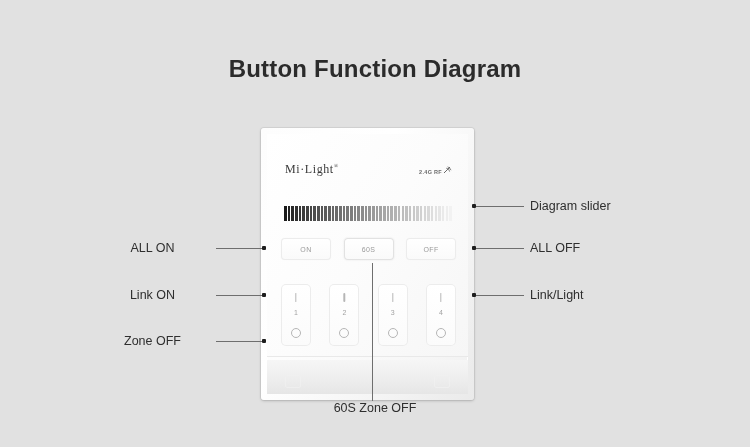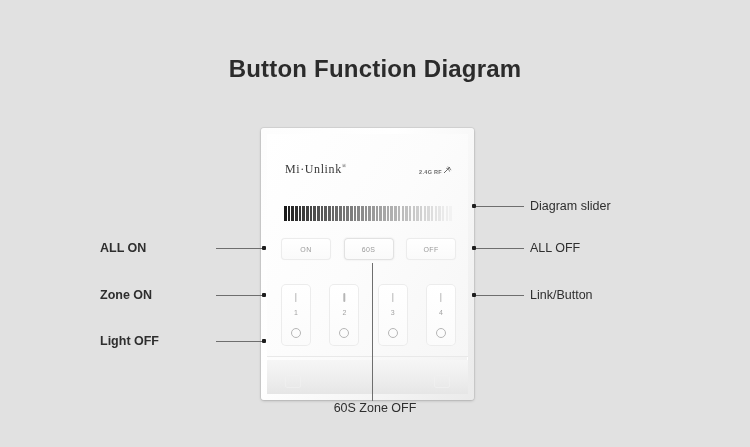--- a/index.html
+++ b/index.html
@@ -125,21 +125,21 @@
   }
   .screw.l{left:18px;}
   .screw.r{right:18px;}
 
   
   .ann{
     position:absolute;
     font-size:12.5px;color:#2e2e2e;
     white-space:nowrap;
   }
-  .ann.left{text-align:left;font-weight:bold;}
+  .ann.left{text-align:center;}
   .lead{
     position:absolute;
     height:1px;background:#6e6e6e;
   }
   .dot{
     position:absolute;
     width:4px;height:4px;background:#1e1e1e;
     border-radius:1px;
   }
   .vlead{
@@ -150,21 +150,21 @@
 <body>
 
 <div class="title">Button Function Diagram</div>
 
 <div class="panel">
   <div class="panel-inner">
 
     <div class="panel-face">
 
       <div class="brand">
-        <span>Mi·Unlink</span><span class="reg">®</span>
+        <span>Mi·Light</span><span class="reg">®</span>
       </div>
 
       <div class="rf">
         <span>2.4G RF</span>
         <svg width="9" height="8" viewBox="0 0 9 8">
           <path d="M1 7 L7 1" stroke="#6a6a6a" stroke-width="1" fill="none"></path>
           <path d="M3.2 2.2 A3.6 3.6 0 0 1 6.6 5.6" stroke="#6a6a6a" stroke-width=".8" fill="none"></path>
           <path d="M4.6 0.8 A5.6 5.6 0 0 1 8 4.2" stroke="#6a6a6a" stroke-width=".8" fill="none"></path>
         </svg>
       </div>
@@ -260,34 +260,34 @@
       <span class="screw l"></span>
       <span class="screw r"></span>
     </div>
   </div>
 </div>
 
 <div class="ann left" style="left:100px;top:241px;width:105px;">ALL ON</div>
 <div class="lead" style="left:216px;top:248px;width:46px;"></div>
 <div class="dot" style="left:262px;top:246px;"></div>
 
-<div class="ann left" style="left:100px;top:288px;width:105px;">Zone ON</div>
+<div class="ann left" style="left:100px;top:288px;width:105px;">Link ON</div>
 <div class="lead" style="left:216px;top:295px;width:46px;"></div>
 <div class="dot" style="left:262px;top:293px;"></div>
 
-<div class="ann left" style="left:100px;top:334px;width:105px;">Light OFF</div>
+<div class="ann left" style="left:100px;top:334px;width:105px;">Zone OFF</div>
 <div class="lead" style="left:216px;top:341px;width:46px;"></div>
 <div class="dot" style="left:262px;top:339px;"></div>
 
 <div class="dot" style="left:472px;top:204px;"></div>
 <div class="lead" style="left:476px;top:206px;width:48px;"></div>
 <div class="ann" style="left:530px;top:199px;">Diagram slider</div>
 
 <div class="dot" style="left:472px;top:246px;"></div>
 <div class="lead" style="left:476px;top:248px;width:48px;"></div>
 <div class="ann" style="left:530px;top:241px;">ALL OFF</div>
 
 <div class="dot" style="left:472px;top:293px;"></div>
 <div class="lead" style="left:476px;top:295px;width:48px;"></div>
-<div class="ann" style="left:530px;top:288px;">Link/Button</div>
+<div class="ann" style="left:530px;top:288px;">Link/Light</div>
 
 <div class="vlead" style="left:372px;top:263px;height:138px;"></div>
 <div class="ann" style="left:0;top:401px;width:750px;text-align:center;">60S Zone OFF</div>
 
 </body></html>

